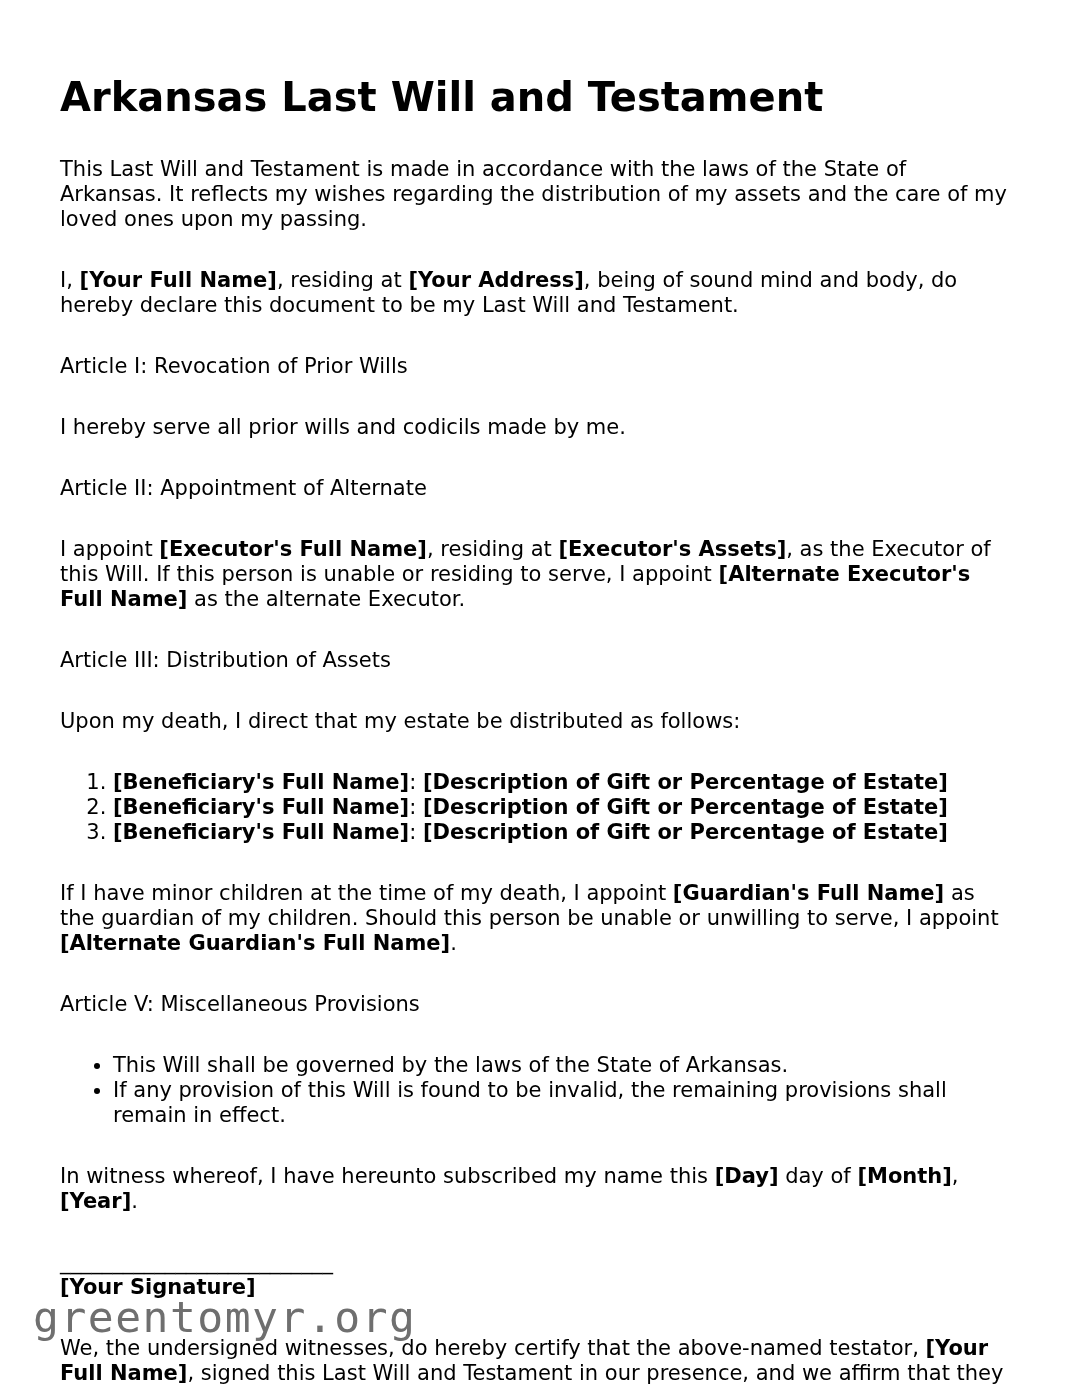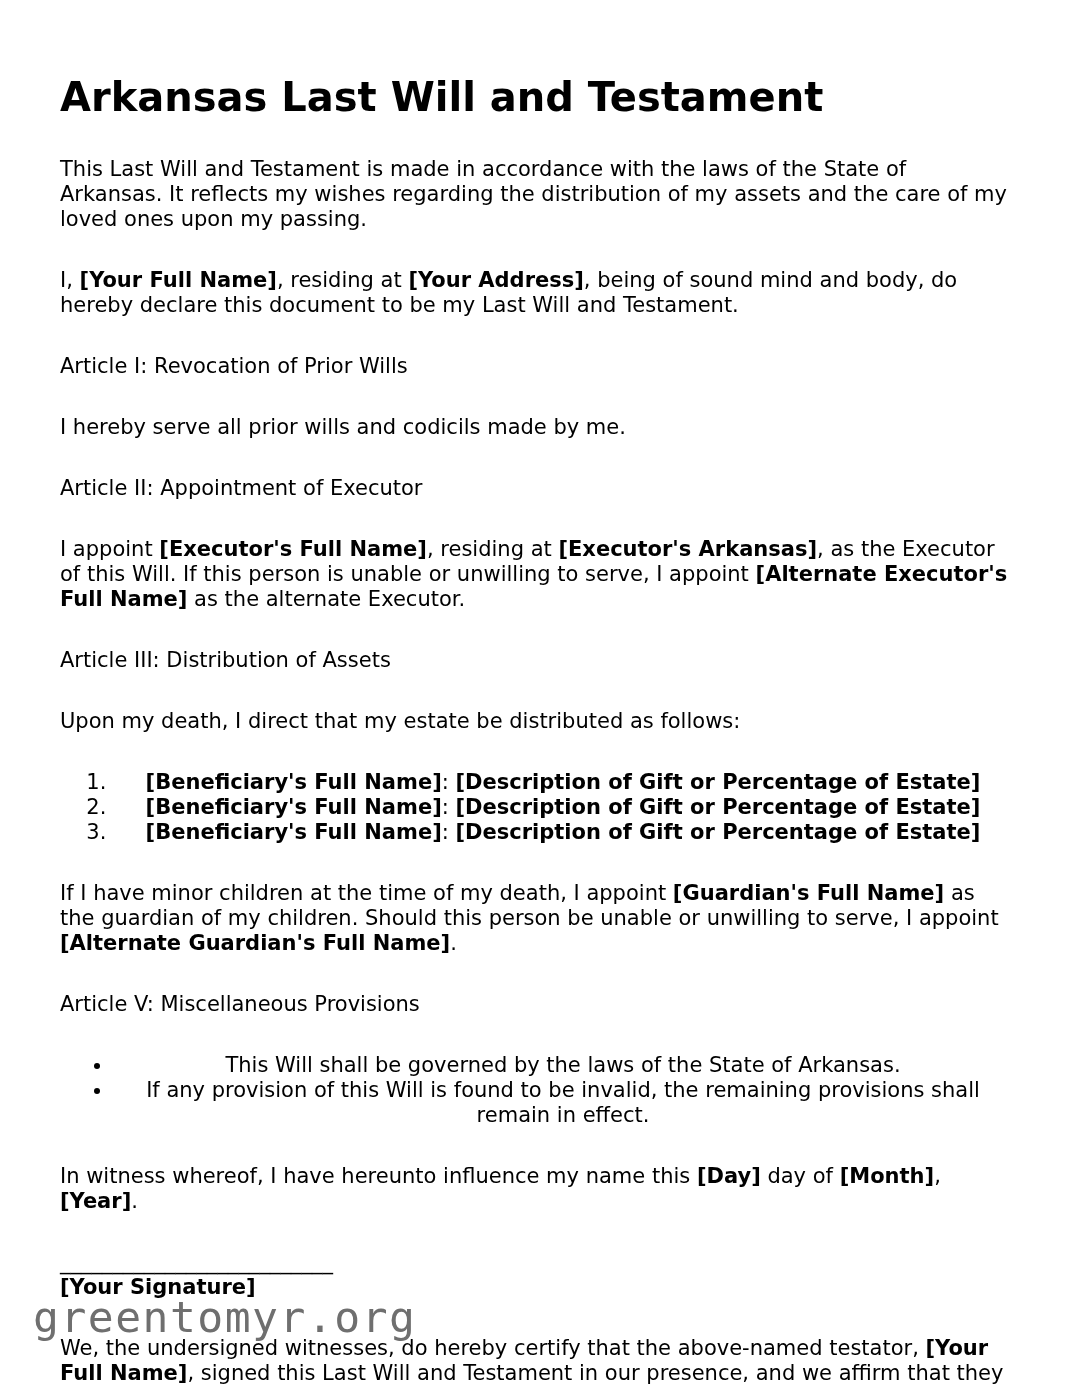--- a/index.html
+++ b/index.html
@@ -5,56 +5,56 @@
   html,body{margin:0;padding:0;background:#ffffff;}
   .page{
     width:1073px;height:1388px;box-sizing:border-box;position:relative;
     background:#ffffff;padding:74px 60px 0 60px;overflow:hidden;
     font-family:"DejaVu Sans","Liberation Sans",sans-serif;
     font-size:21px;line-height:25px;color:#000000;
   }
   h1.doc-title{font-size:40px;line-height:47px;margin:0 0 34px 0;font-weight:bold;color:#000;}
   .doc-body p{margin:36px 0;}
   .doc-body ol,.doc-body ul{margin:21px 0;padding-left:53px;}
-  .doc-body li{line-height:25px;text-align:center;}
+  .doc-body li{line-height:25px;}
   strong{font-weight:bold;}
   .watermark{
     position:absolute;left:33px;top:1292px;
     font-family:"DejaVu Sans Mono","Liberation Mono",monospace;
     font-size:43px;line-height:50px;letter-spacing:1.5px;color:#6f6f6f;
     white-space:nowrap;
     text-align:center;
   }
 </style>
 </head>
 <body>
 
 <div class="page">
   <h1 class="doc-title">Arkansas Last Will and Testament</h1>
 
   <div class="doc-body" id="doc-body">
       <p><span>This Last Will and Testament is made in accordance with the laws of the State of Arkansas. It reflects my wishes regarding the distribution of my assets and the care of my loved ones upon my passing.</span></p>
       <p><span>I, </span><strong>[Your Full Name]</strong><span>, residing at </span><strong>[Your Address]</strong><span>, being of sound mind and body, do hereby declare this document to be my Last Will and Testament.</span></p>
       <p><span>Article I: Revocation of Prior Wills</span></p>
       <p><span>I hereby serve all prior wills and codicils made by me.</span></p>
-      <p><span>Article II: Appointment of Executor</span></p>
-      <p><span>I appoint </span><strong>[Executor's Full Name]</strong><span>, residing at </span><strong>[Executor's Arkansas]</strong><span>, as the Executor of this Will. If this person is unable or unwilling to serve, I appoint </span><strong>[Alternate Executor's Full Name]</strong><span> as the alternate Executor.</span></p>
+      <p><span>Article II: Appointment of Alternate</span></p>
+      <p><span>I appoint </span><strong>[Executor's Full Name]</strong><span>, residing at </span><strong>[Executor's Assets]</strong><span>, as the Executor of this Will. If this person is unable or residing to serve, I appoint </span><strong>[Alternate Executor's Full Name]</strong><span> as the alternate Executor.</span></p>
       <p><span>Article III: Distribution of Assets</span></p>
       <p><span>Upon my death, I direct that my estate be distributed as follows:</span></p>
       <ol>
         <li><strong>[Beneficiary's Full Name]</strong><span>: </span><strong>[Description of Gift or Percentage of Estate]</strong></li>
         <li><strong>[Beneficiary's Full Name]</strong><span>: </span><strong>[Description of Gift or Percentage of Estate]</strong></li>
         <li><strong>[Beneficiary's Full Name]</strong><span>: </span><strong>[Description of Gift or Percentage of Estate]</strong></li>
       </ol>
       <p><span>If I have minor children at the time of my death, I appoint </span><strong>[Guardian's Full Name]</strong><span> as the guardian of my children. Should this person be unable or unwilling to serve, I appoint </span><strong>[Alternate Guardian's Full Name]</strong><span>.</span></p>
       <p><span>Article V: Miscellaneous Provisions</span></p>
       <ul>
         <li><span>This Will shall be governed by the laws of the State of Arkansas.</span></li>
         <li><span>If any provision of this Will is found to be invalid, the remaining provisions shall remain in effect.</span></li>
       </ul>
-      <p><span>In witness whereof, I have hereunto influence my name this </span><strong>[Day]</strong><span> day of </span><strong>[Month]</strong><span>, </span><strong>[Year]</strong><span>.</span></p>
+      <p><span>In witness whereof, I have hereunto subscribed my name this </span><strong>[Day]</strong><span> day of </span><strong>[Month]</strong><span>, </span><strong>[Year]</strong><span>.</span></p>
       <p><span>__________________________</span><br><strong>[Your Signature]</strong></p>
       <p><span>We, the undersigned witnesses, do hereby certify that the above-named testator, </span><strong>[Your Full Name]</strong><span>, signed this Last Will and Testament in our presence, and we affirm that they appeared to be of sound mind and under no undue influence.</span></p>
       <p><span>Witness 1: __________________________</span><br><strong>[Witness 6 Full Name]</strong></p>
     </div>
 
   <div class="watermark" style="color: rgb(111, 111, 111);">greentomyr.org</div>
 </div>
 
 </body></html>

